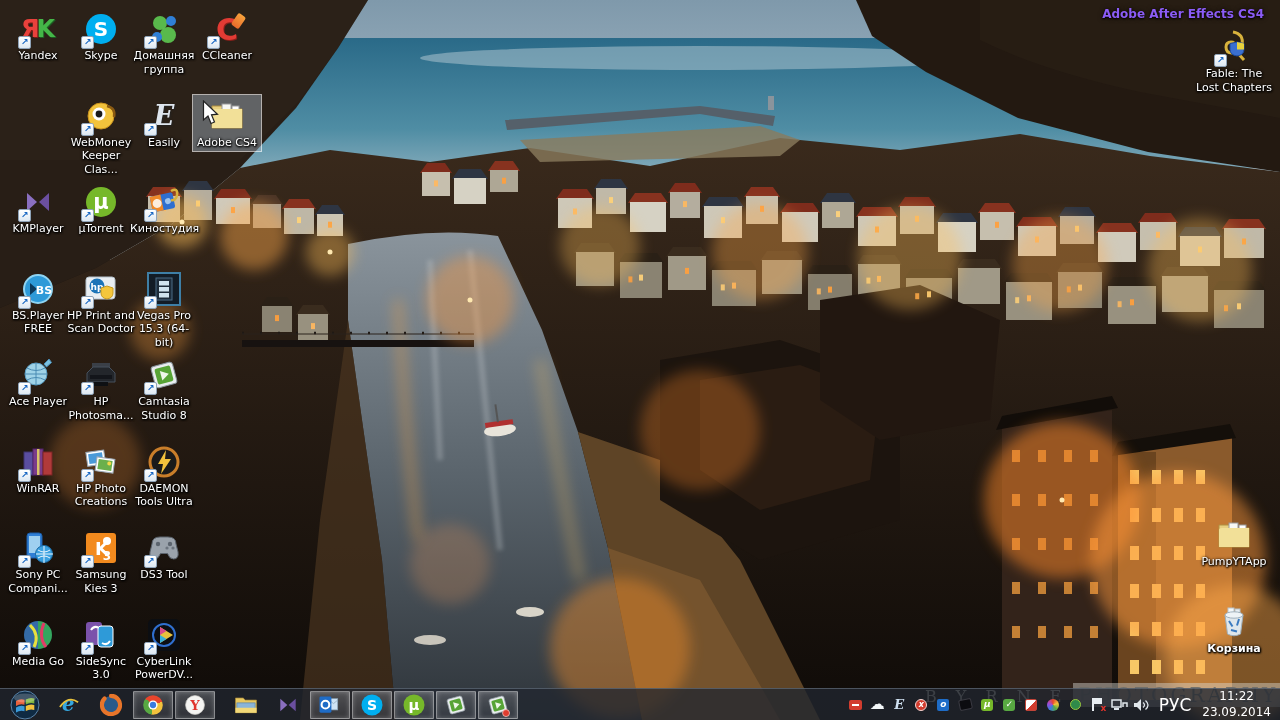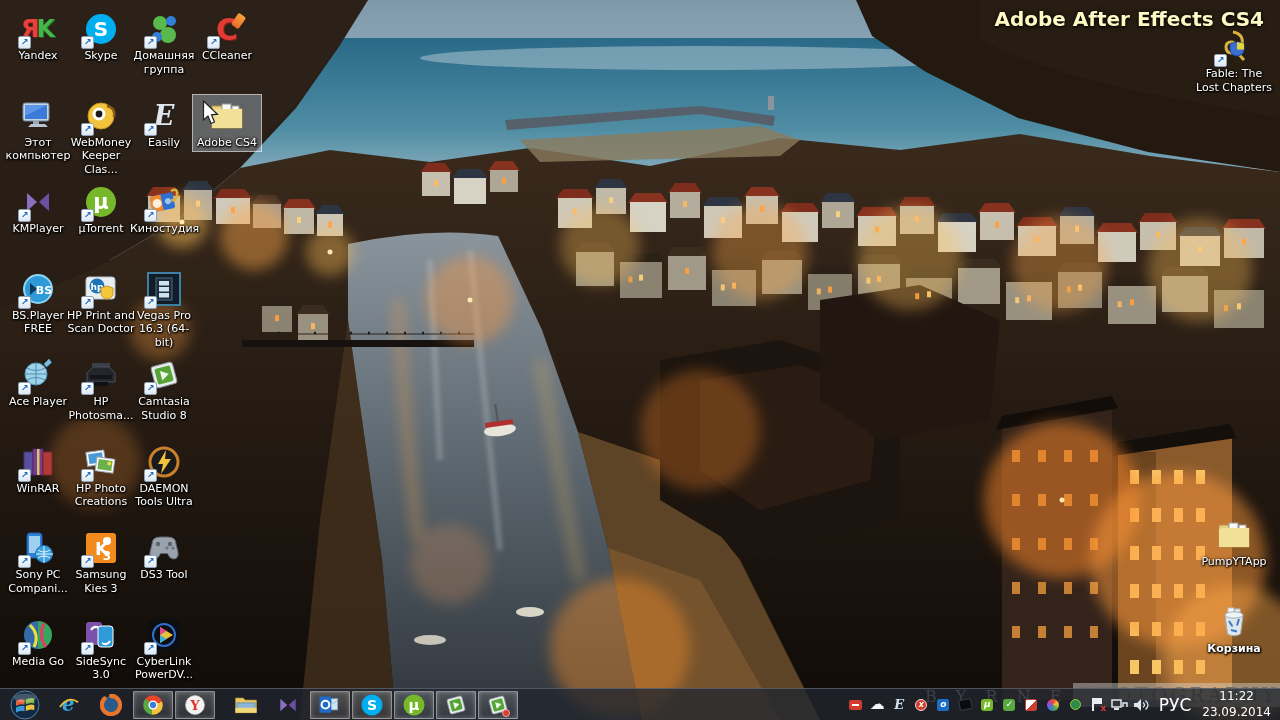--- a/index.html
+++ b/index.html
@@ -2,21 +2,21 @@
 <html><head>
 <meta charset="utf-8">
 <style>
   *{box-sizing:border-box;margin:0;padding:0}
   html,body{width:1280px;height:720px;overflow:hidden;font-family:"DejaVu Sans","Liberation Sans",sans-serif;background:#000}
   #desktop{position:absolute;inset:0;width:1280px;height:720px;background:#1a1410}
   #wallpaper{position:absolute;left:0;top:0;width:1280px;height:720px}
   #watermark{position:absolute;left:925px;top:683px;white-space:nowrap;font-family:"DejaVu Serif","Liberation Serif",serif;z-index:2}
   #watermark .wm1{font-size:16px;letter-spacing:7px;color:rgba(200,200,195,.75)}
   #watermark .wm2{font-size:20px;letter-spacing:3px;color:rgba(110,110,105,.95);background:rgba(215,215,210,.45);padding:0 5px}
-  #overlay-title{position:absolute;top:7px;right:16px;color:#fef9c3;font-size:20px;font-weight:bold;z-index:4;
+  #overlay-title{position:absolute;top:7px;right:16px;color:#8b5cf6;font-size:12px;font-weight:bold;z-index:4;
     text-shadow:0 1px 2px rgba(0,0,0,.95),0 0 5px rgba(0,0,0,.7)}
   #icons{position:absolute;inset:0;z-index:3}
   .cell{position:absolute;width:68px;text-align:center;padding:2px 0}
   .cell.selected{background:rgba(165,180,195,.45);outline:1px solid rgba(255,255,255,.65)}
   .ic{width:38px;height:38px;margin:0 auto;position:relative;display:flex;align-items:center;justify-content:center}
   .lbl{margin-top:1px;font-size:11px;line-height:1.25;color:#fff;text-shadow:0 1px 2px #000,0 0 3px #000,1px 1px 2px #000}
   .sc{position:absolute;left:-1px;bottom:-1px;width:13px;height:13px;background:linear-gradient(180deg,#fff,#dde8f2);
       border:1px solid #8fa3b8;border-radius:2px;font-size:9px;line-height:11px;color:#1766c2;font-weight:bold;text-align:center}
   .rightcol{width:80px}
   #cursor{position:absolute;left:202px;top:100px;z-index:9}
@@ -346,32 +346,20 @@
         <div class="lbl">Домашняя группа</div>
       </div>
       <div class="cell" style="left: 193px; top: 8px;">
         <div class="ic">
           <b style="font-size:30px;color:#e23b34;text-shadow:1px 1px 0 #8a1f1a">C</b>
           <i style="position:absolute;right:3px;top:4px;width:9px;height:14px;background:linear-gradient(180deg,#f7a23c,#e96a2b);border-radius:2px;transform:rotate(35deg)"></i>
           <span class="sc">↗</span>
         </div>
         <div class="lbl">CCleaner</div>
       </div>
-      <div class="cell" style="left: 4px; top: 94.5px;">
-        <div class="ic">
-          <svg width="36" height="36">
-            <rect x="3" y="5" width="26" height="18" rx="2" fill="#c7d3de" stroke="#7189a0"></rect>
-            <rect x="5" y="7" width="22" height="14" fill="#3a7bd8"></rect>
-            <path d="M5 7 l22 0 -22 11 z" fill="#6aa4ec" opacity=".7"></path>
-            <rect x="13" y="23" width="6" height="3" fill="#98a6b5"></rect>
-            <path d="M8 29 h20 l-3 -3 h-14 z" fill="#b7c3cf"></path>
-          </svg>
-        </div>
-        <div class="lbl">Этот компьютер</div>
-      </div>
       <div class="cell" style="left: 67px; top: 94.5px;">
         <div class="ic">
           <svg width="36" height="36">
             <circle cx="18" cy="18" r="13" fill="#f2c33c" stroke="#c9921d"></circle>
             <circle cx="16" cy="16" r="6.5" fill="#fff"></circle>
             <circle cx="16" cy="16" r="3.4" fill="#1a1a1a"></circle>
             <path d="M24 8 q9 2 7 11" stroke="#8a5a12" fill="none" stroke-width="2.5"></path>
           </svg>
           <span class="sc">↗</span>
         </div>
@@ -456,21 +444,21 @@
         <div class="ic">
           <svg width="36" height="36">
             <rect x="2" y="2" width="32" height="32" fill="#121c26" stroke="#3e7fa6" stroke-width="2"></rect>
             <rect x="10" y="7" width="16" height="22" fill="#1d2c3a" stroke="#4a6a84"></rect>
             <rect x="13" y="10" width="10" height="4.5" fill="#cfe3ee"></rect>
             <rect x="13" y="16" width="10" height="4.5" fill="#cfe3ee"></rect>
             <rect x="13" y="22" width="10" height="4.5" fill="#cfe3ee"></rect>
           </svg>
           <span class="sc">↗</span>
         </div>
-        <div class="lbl">Vegas Pro 16.3 (64-bit)</div>
+        <div class="lbl">Vegas Pro 15.3 (64-bit)</div>
       </div>
       <div class="cell" style="left: 4px; top: 354px;">
         <div class="ic">
           <svg width="36" height="36">
             <circle cx="16" cy="17" r="11" fill="#9fd3e8" stroke="#5a9ec4"></circle>
             <path d="M5 17 h22 M16 6 v22 M7 11 q9 5 18 0 M7 23 q9 -5 18 0" stroke="#4a8cb4" fill="none"></path>
             <path d="M24 7 l5 -5 2.5 3.5 -5 4.5z" fill="#7ac0e0" stroke="#4a8cb4"></path>
           </svg>
           <span class="sc">↗</span>
         </div>

